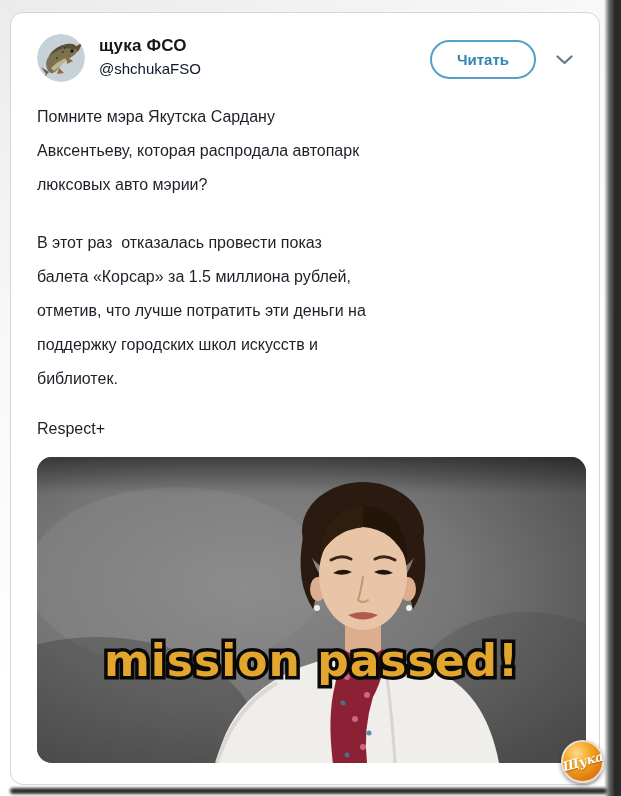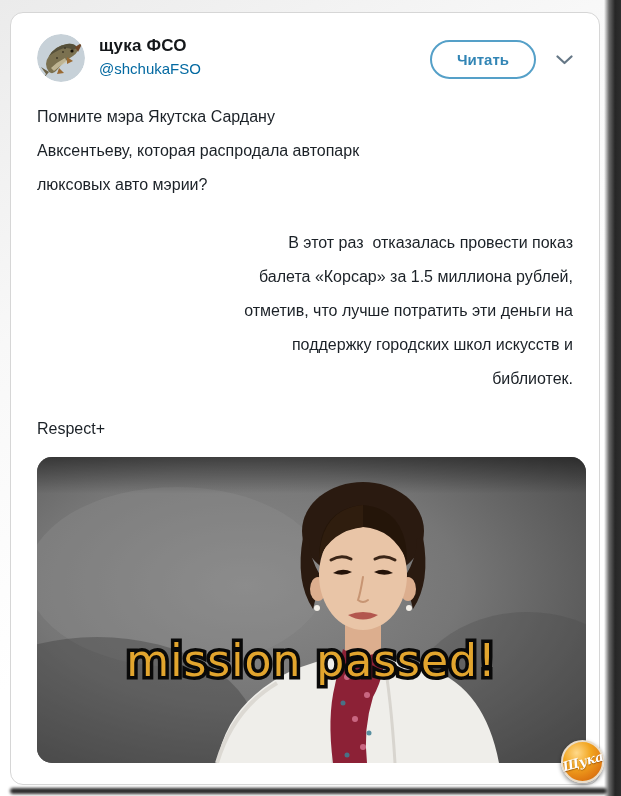--- a/index.html
+++ b/index.html
@@ -27,49 +27,49 @@
 
   
   .header { display:flex; align-items:flex-start; padding:21px 22px 0 26px; }
   .avatar {
     width:48px; height:48px; border-radius:50%; overflow:hidden; flex:none;
     cursor:pointer;
   }
   .avatar svg { display:block; }
   .id-block { margin-left:14px; padding-top:2px; }
   .name { font-size:17px; font-weight:bold; color:#14171a; letter-spacing:.2px; }
-  .handle { font-size:15px; color:#0369a1; margin-top:4px; }
+  .handle { font-size:15px; color:#0f172a; margin-top:4px; }
   .actions { margin-left:auto; display:flex; align-items:center; gap:16px; padding-top:6px; }
   .follow-btn {
     height:39px; min-width:103px; padding:0 25px;
     border:2px solid #55a0c8; border-radius:20px; background:#ffffff;
     color:#3285b5; font-weight:bold; font-size:15px; font-family:inherit;
     cursor:pointer;
   }
   .chevron { cursor:pointer; display:flex; align-items:center; padding:4px; }
 
   
   .tweet-body { padding:0 26px; color:#1b2127; font-size:16px; line-height:34px; }
   .tweet-body p { white-space:pre-wrap; }
   .p1 { margin:18px 0 24px; }
-  .p2 { margin:8px 0 16px;text-align:right; }
+  .p2 { margin:8px 0 16px; }
   .p3 { margin:0 0 11px; }
 
   
   .photo { position:relative; margin-left:26px; width:549px; height:306px; }
   .photo-clip {
     position:absolute; inset:0; border-radius:15px; overflow:hidden;
     background:#6a6a6a; cursor:pointer;
   }
   .photo-clip > svg { position:absolute; inset:0; }
 
   .meme { position:absolute; left:0; right:0; top:178px; text-align:center; z-index:2; }
   .meme-line {
     font-family:"DejaVu Sans", sans-serif;
-    font-weight:normal; font-size:44px; line-height:52px; letter-spacing:1px;
+    font-weight:bold; font-size:44px; line-height:52px; letter-spacing:1px;
     color:#e2a52e;
     -webkit-text-stroke:7px #0a0a0a;
     paint-order: stroke fill;
     text-shadow: 0 0 2px #000;
   }
   .meme-line2 { margin-top:5px; }
 
   .badge {
     position:absolute; left:524px; top:283px; width:43px; height:43px;
     border-radius:50%; z-index:3;

